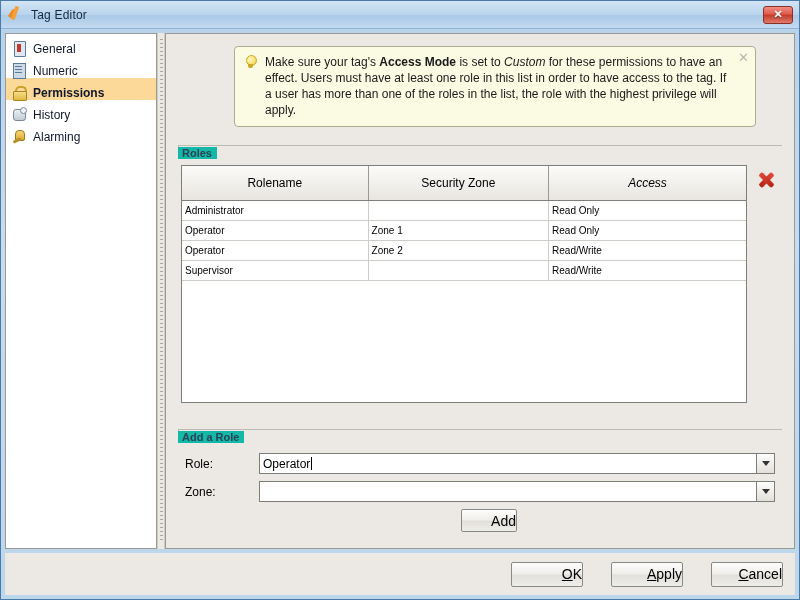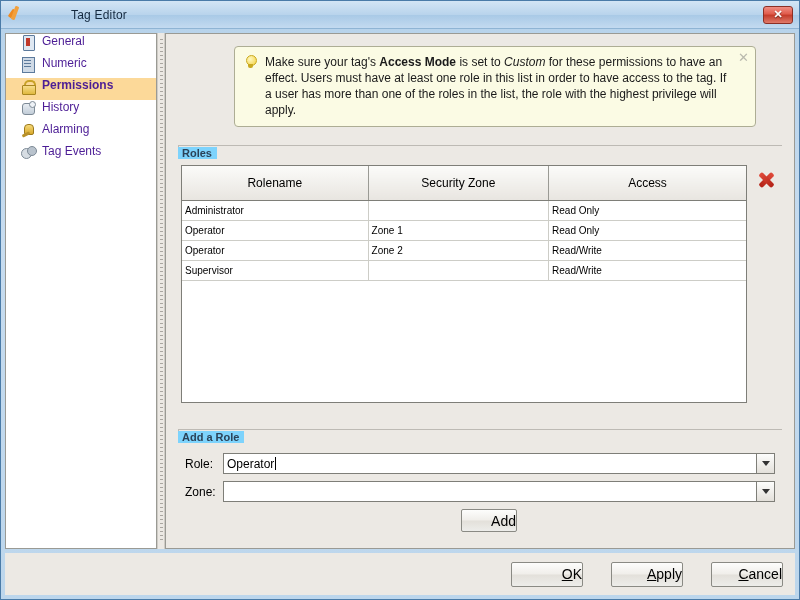--- a/index.html
+++ b/index.html
@@ -19,21 +19,20 @@
     background: linear-gradient(180deg,#b6d2ea 0%, #c7dcef 40%, #bcd6ec 100%);
     border: 1px solid #4a7ba8;
     display: flex; flex-direction: column;
   }
   .titlebar {
     height: 28px; flex: 0 0 28px;
     display: flex; align-items: center;
     padding: 0 4px 0 8px;
     background: linear-gradient(180deg,#d3e5f5 0%, #b9d4ec 50%, #a8c9e6 51%, #c3daf0 100%);
     border-bottom: 1px solid #8fb4d4;
-    gap: 40px;
   }
   .title-icon { width: 16px; height: 16px; margin-right: 6px; position: relative; flex:0 0 16px;}
   .title-text {
     font-size: 12px; color: #14293f; font-weight: normal;
     flex: 1 1 auto; letter-spacing: .2px;
   }
   .close-btn {
     width: 30px; height: 18px; margin-right: 2px;
     border: 1px solid #8c2f25;
     border-radius: 3px;
@@ -56,23 +55,23 @@
 
   
   .sidebar {
     width: 152px; flex: 0 0 152px;
     background: #ffffff;
     border: 1px solid #9a9a94;
     margin: 0;
     overflow: hidden;
   }
   .side-item {
-    height: 22px; display: flex; align-items: flex-start;
-    padding-left: 14px; cursor: pointer;
-    font-size: 12px; color: #4c1d95;
+    height: 22px; display: flex; align-items: flex-end;
+    padding-left: 5px; cursor: pointer;
+    font-size: 12px; color: #0f172a;
   }
   .side-item.selected { background: #fcd999; font-weight: bold; }
   .side-label { margin-left: 6px; }
   .sico { width: 16px; height: 16px; flex:0 0 16px; position: relative; }
 
   
   .splitter {
     width: 8px; flex: 0 0 8px;
     background: #ece9e4;
     position: relative;
@@ -126,21 +125,21 @@
   
   .group { position: relative; margin: 10px 2px 0 2px; padding: 10px 0 0 0; }
   .group > .gb-line {
     position:absolute; left:0; right:0; top:8px; height:1px; background:#bdbab4;
   }
   .group > .gb-line::before {
     content:""; position:absolute; left:0; top:0; width:1px; height:5px; background:#bdbab4;
   }
   .group-title {
     position: relative; display:inline-block;
-    background:#7dd3fc; padding: 0 5px 0 4px;
+    background:#14b8a6; padding: 0 5px 0 4px;
     font-weight: bold; font-size: 11px; color:#2b4258; z-index:2;
     top:-1px;
   }
   .group-inner { padding: 4px 3px 6px 3px; }
 
   
   .roles-row { display: flex; align-items: flex-start; }
   .table-wrap {
     flex: 1 1 auto;
     border: 1px solid #7e7e78;
@@ -150,39 +149,39 @@
   }
   table.roles { width: 100%; border-collapse: collapse; table-layout: fixed; }
   table.roles th {
     height: 34px;
     background: linear-gradient(180deg,#fbfbf9 0%,#e8e5e0 100%);
     border-right: 1px solid #9a9a94;
     border-bottom: 1px solid #7e7e78;
     font-weight: normal; font-size: 12px; color:#000;
     text-align: center;
   }
-  table.roles th:last-child { border-right: none; }
+  table.roles th:last-child { border-right: none; font-style: italic; }
   table.roles td {
     height: 20px;
     border-right: 1px solid #cdcdc7;
     border-bottom: 1px solid #cdcdc7;
     font-size: 10px; padding-left: 3px; color:#000;
     background: #fff;
     overflow: hidden; white-space: nowrap;
   }
   table.roles td:last-child { border-right: none; margin-left: 38px; }
   .del-btn {
     width: 26px; flex: 0 0 26px; height: 22px;
     margin-left: 6px; margin-top: 4px;
     display:flex; align-items:center; justify-content:center;
     cursor:pointer;
   }
 
   
-  .form-row { display: flex; align-items: center; margin-bottom: 7px; }
+  .form-row { display: flex; align-items: center; margin-bottom: 7px; gap: 36px; }
   .form-label { width: 42px; flex: 0 0 42px; font-size: 12px; padding-left: 4px; }
   .combo {
     flex: 1 1 auto; height: 21px;
     border: 1px solid #7e7e78;
     background: #fff;
     display: flex; align-items: stretch;
     margin-right: 4px;
   }
   .combo-val {
     flex: 1 1 auto; display:flex; align-items:center;
@@ -313,24 +312,20 @@
           <span class="side-label">Permissions</span>
         </div>
         <div class="side-item">
           <span class="sico ic-hist"></span>
           <span class="side-label">History</span>
         </div>
         <div class="side-item">
           <span class="sico ic-alarm"></span>
           <span class="side-label">Alarming</span>
         </div>
-        <div class="side-item">
-          <span class="sico ic-ev"></span>
-          <span class="side-label">Tag Events</span>
-        </div>
       </div>
 
     <div class="splitter"></div>
 
     <div class="main">
 
       <div class="panel-body">
 
         <div class="banner">
           <span class="bulb"></span>

